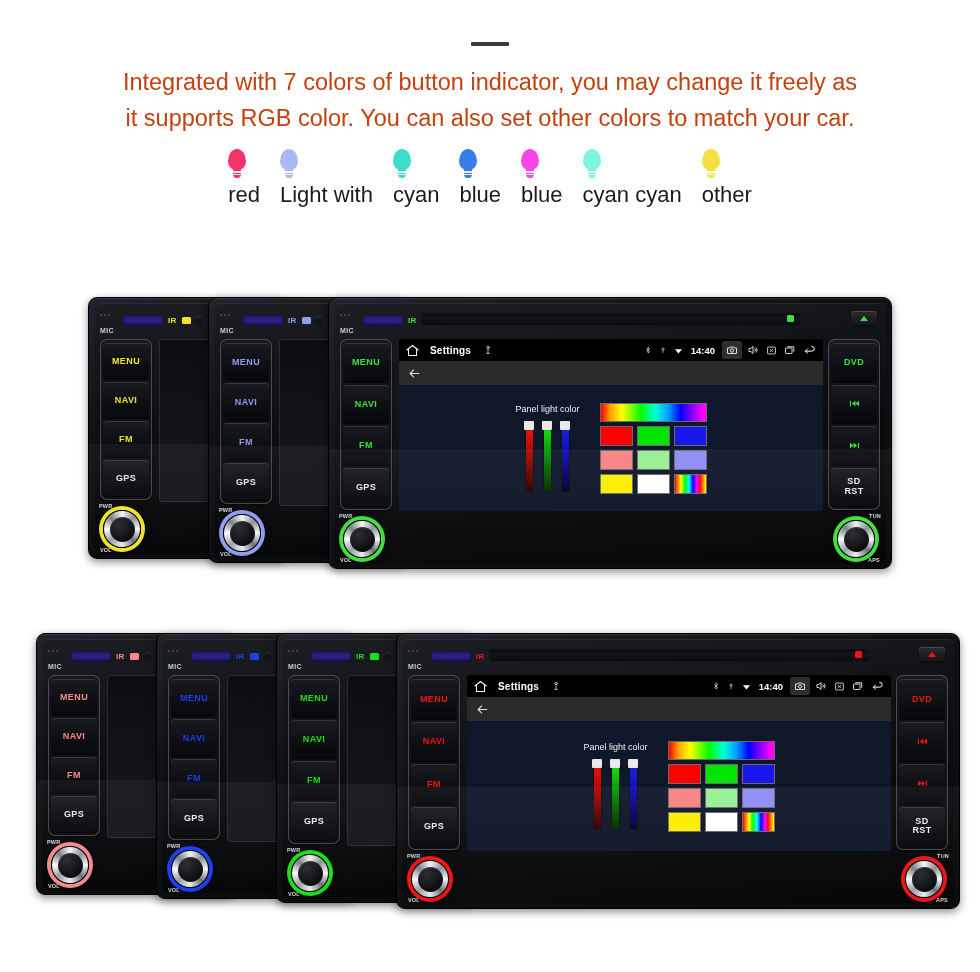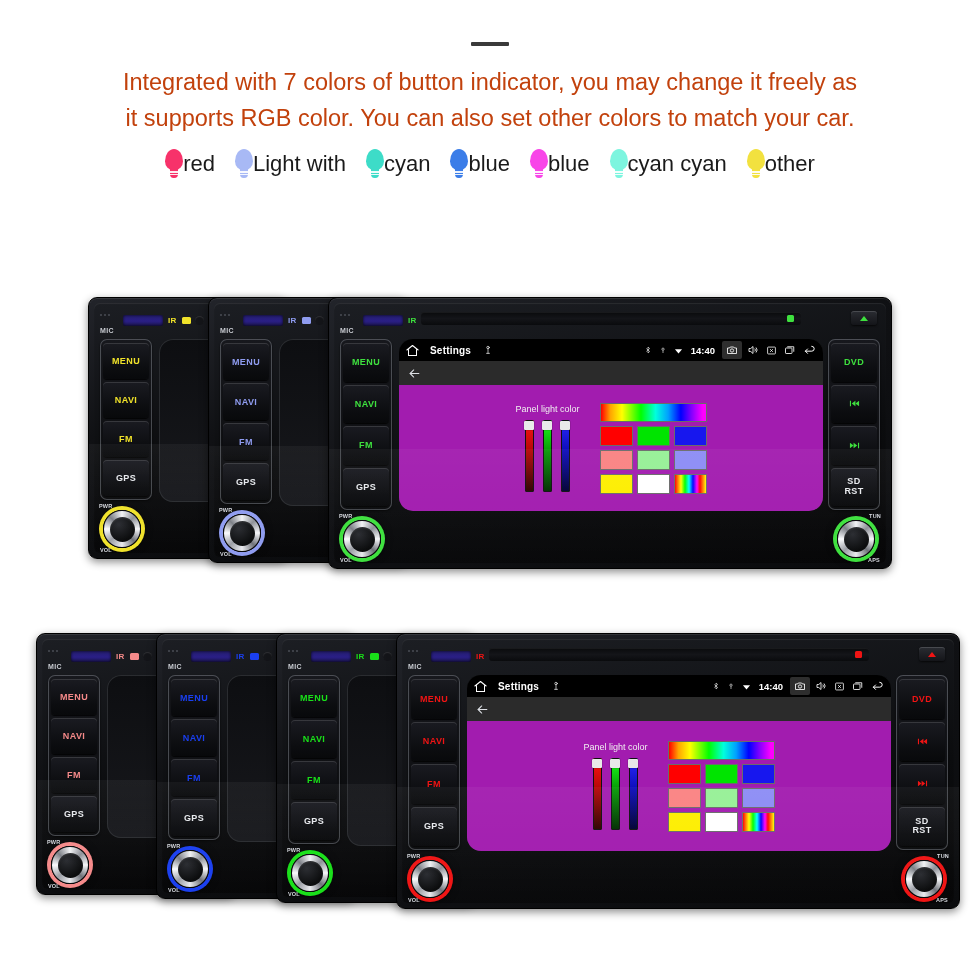--- a/index.html
+++ b/index.html
@@ -26,21 +26,21 @@
     font-size: 23.5px; color: #c2410c; line-height: 1.55;
     padding: 0 28px;
   }
   .subtitle .line { display: block; }
 
   
   .legend {
     display: flex; align-items: center; justify-content: center;
     gap: 0px; margin-top: 12px; padding: 0 18px;
   }
-  .legend-item { display: flex; align-items: center; gap: 0; margin-right: 20px; }
+  .legend-item { display: flex; gap: 15px; margin-right: 20px; flex-direction: column; }
   .legend-item:last-child { margin-right: 0; }
   .legend-label { font-size: 22px; color: #1a1a1a; white-space: nowrap; }
   .bulb { position: relative; width: 18px; height: 30px; flex: 0 0 18px; }
   .bulb .glass {
     position: absolute; top: 0; left: 0; width: 18px; height: 21px;
     border-radius: 50% 50% 45% 45% / 58% 58% 42% 42%;
   }
   .bulb .base {
     position: absolute; top: 20px; left: 5px; width: 8px; height: 9px;
     border-radius: 0 0 45% 45%;
@@ -120,21 +120,21 @@
     flex: 1; border-radius: 4px;
     background: linear-gradient(180deg,#1a1b21 0%,#0c0d10 70%,#08090b 100%);
     box-shadow: inset 0 1px 0 rgba(255,255,255,.13), 0 1px 1px rgba(0,0,0,.8);
     display: flex; align-items: center; justify-content: center;
     font-size: 9px; font-weight: bold; letter-spacing: .4px;
   }
   .hkey.gps { color: #e8eaee; }
 
   
   .screen {
-    position: absolute; border-radius: 14px; background: #000; overflow: hidden;
+    position: absolute; border-radius: 3px; background: #000; overflow: hidden;
     box-shadow: inset 0 0 0 1px #2a2c30;
   }
   .screen.partial { background: linear-gradient(180deg,#0d0e11,#17181c); }
   .partial-home { position:absolute; left:50%; transform: translateX(-50%); top: 6px; }
   .partial-back { position:absolute; left:50%; transform: translateX(-50%); top: 32px; color:#cfd2d8; font-size: 15px; line-height: 1;}
 
   
   .statusbar {
     height: 22px; background: #000; display: flex; align-items: center;
     padding: 0 6px; gap: 0px; position: relative;
@@ -142,21 +142,21 @@
   .sb-home { margin-right: 10px; display:flex; align-items:center; }
   .sb-title { color: #fff; font-size: 10px; font-weight: bold; letter-spacing:.2px; }
   .sb-mic { margin-left: 12px; display:flex; align-items:center; }
   .sb-right { position: absolute; right: 6px; top: 0; height: 22px; display: flex; align-items: center; gap: 7px; }
   .sb-clock { color: #fff; font-size: 9.5px; font-weight: bold; margin: 0 2px 0 1px;}
   .sb-ic { display: flex; align-items: center; justify-content: center; }
   .sb-ic.highlight { background: #2e2e2e; border-radius: 2px; padding: 3px 4px; margin: 0 -2px;}
 
   .actionbar { height: 24px; background: #2b2b2b; display: flex; align-items: center; padding-left: 9px; }
   .content {
-    background: #a21caf; position: absolute; left:0; right:0; top: 46px; bottom: 0;
+    background: #0f172a; position: absolute; left:0; right:0; top: 46px; bottom: 0;
     display: flex; align-items: center; justify-content: center; gap: 20px;
   }
   .panel-label { font-size: 9px; color: #f0f0f0; text-align:center; margin-bottom: 6px; }
   .sliders { display: flex; gap: 9px; justify-content: center; }
   .slider { width: 9px; height: 72px; border-radius: 2px; position: relative; box-shadow: inset 0 0 0 1px #111; }
   .slider .knob {
     position: absolute; top: 1px; left: -0.5px; width: 10px; height: 9px;
     background: #e9e9e9; border-radius: 1px; box-shadow: 0 0 1px #000;
   }
   .sl-r { background: linear-gradient(180deg,#ff1414 0%,#b00606 45%,#2a0000 100%); }

